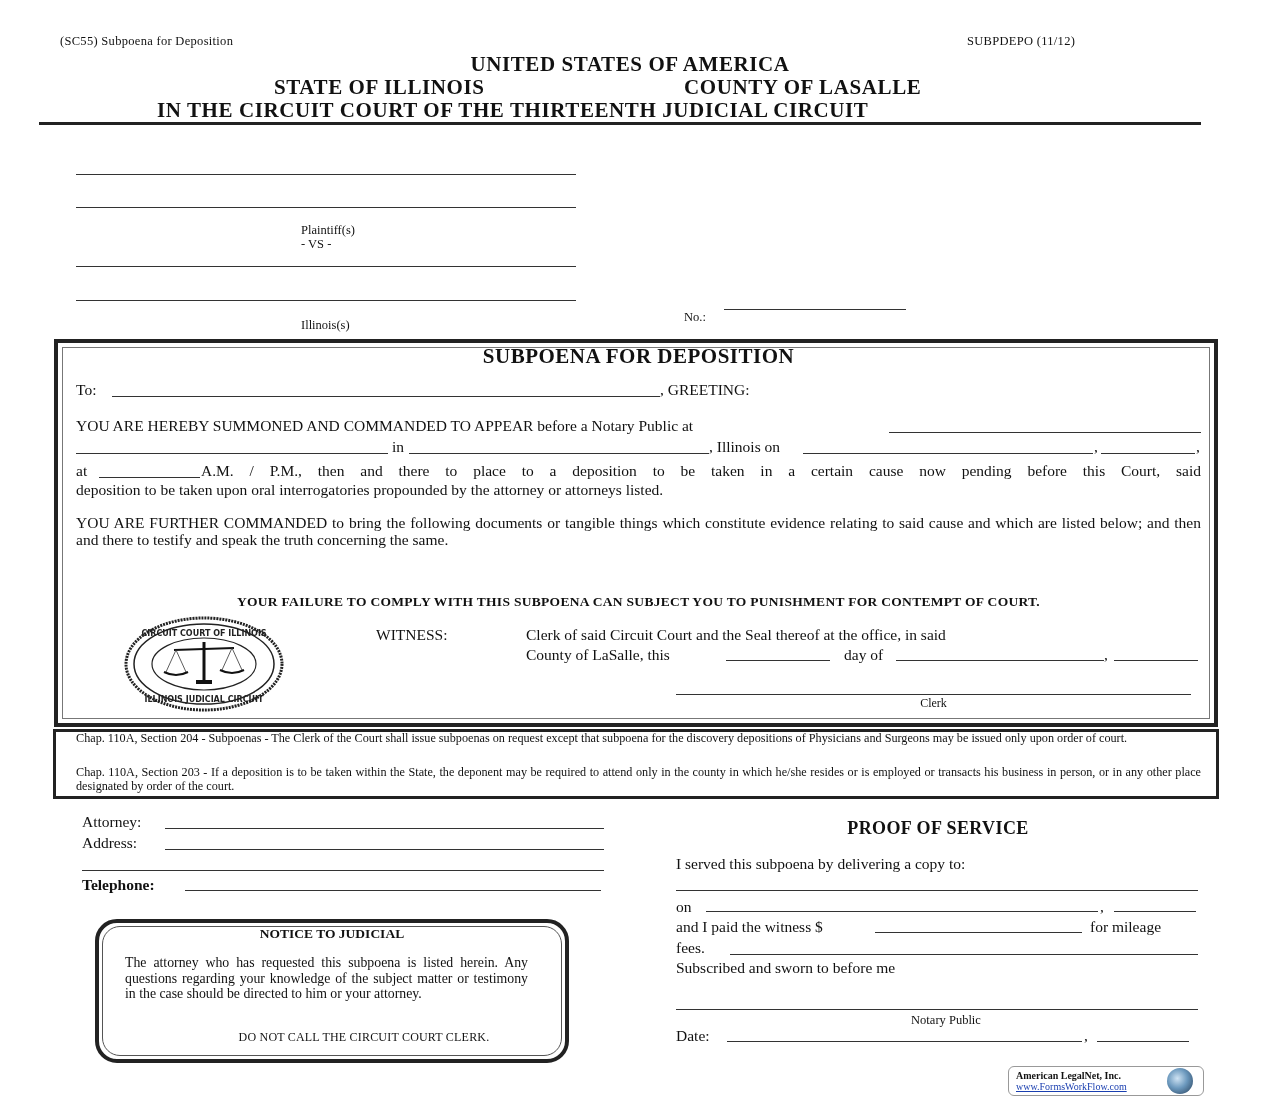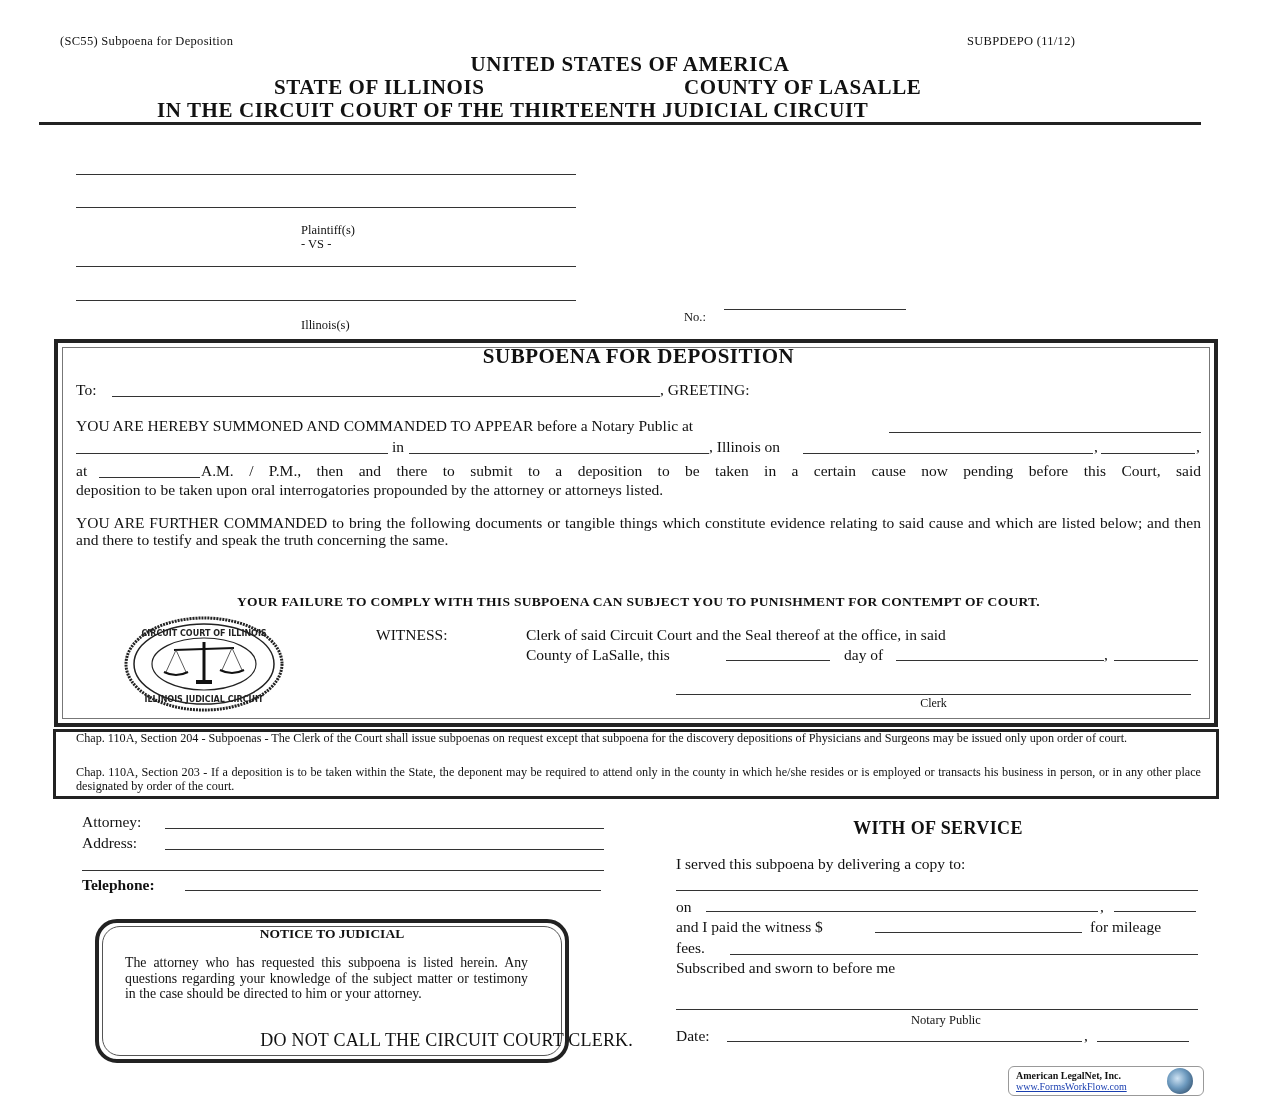--- a/index.html
+++ b/index.html
@@ -56,21 +56,21 @@
 <div class="abs t15" style="left:392px;top:438px;">in</div>
 <div class="line" style="left:409px;top:453px;width:300px;"><input class="fld" style="position: relative; top: -2px;" value=""></div>
 <div class="abs t15" style="left:709px;top:438px;">, Illinois on</div>
 <div class="line" style="left:803px;top:453px;width:290px;"><input class="fld" style="position: relative; top: -2px;" value=""></div>
 <div class="abs t15" style="left:1094px;top:438px;">,</div>
 <div class="line" style="left:1101px;top:453px;width:94px;"><input class="fld" style="position: relative; top: -2px;" value=""></div>
 <div class="abs t15" style="left:1196px;top:438px;">,</div>
 
 <div class="abs t15" style="left:76px;top:462px;">at</div>
 <div class="line" style="left:99px;top:477px;width:101px;"><input class="fld" style="position: relative; top: -2px;" value=""></div>
-<div class="abs t15" style="left:201px;top:462px;width:1000px;text-align:justify;text-align-last:justify;">A.M. / P.M., then and there to submit to a deposition to be taken in a certain cause now pending before this Court, said</div>
+<div class="abs t15" style="left:201px;top:462px;width:1000px;text-align:justify;text-align-last:justify;">A.M. / P.M., then and there to place to a deposition to be taken in a certain cause now pending before this Court, said</div>
 <div class="abs t15" style="left:76px;top:481px;">deposition to be taken upon oral interrogatories propounded by the attorney or attorneys listed.</div>
 
 <div class="abs" style="left:76px;top:514px;width:1125px;font-size:15.5px;line-height:17px;text-align:justify;">YOU ARE FURTHER COMMANDED to bring the following documents or tangible things which constitute evidence relating to said cause and which are listed below; and then and there to testify and speak the truth concerning the same.</div>
 
 <div class="abs" style="left:0;width:1275px;top:594px;text-align:center;font-weight:bold;font-size:13.5px;letter-spacing:0.3px;"><span style="margin-left:2px">YOUR FAILURE TO COMPLY WITH THIS SUBPOENA CAN SUBJECT YOU TO PUNISHMENT FOR CONTEMPT OF COURT.</span></div>
 
 <div class="abs" style="left:124px;top:616px;width:160px;height:96px;">
   <svg width="160" height="96" viewBox="0 0 160 96">
     <ellipse cx="80" cy="48" rx="78" ry="46" fill="none" stroke="#222" stroke-width="3" stroke-dasharray="2 1"></ellipse>
     <ellipse cx="80" cy="48" rx="70" ry="40" fill="none" stroke="#222" stroke-width="1.5"></ellipse>
@@ -111,23 +111,23 @@
 <div class="line" style="left:165px;top:849px;width:439px;"><input class="fld" style="position: relative; top: -2px;" value=""></div>
 <div class="line" style="left:82px;top:870px;width:522px;"><input class="fld" style="position: relative; top: -2px;" value=""></div>
 <div class="abs t15" style="left:82px;top:876px;font-weight:bold;">Telephone:</div>
 <div class="line" style="left:185px;top:890px;width:416px;"><input class="fld" style="position: relative; top: -2px;" value=""></div>
 
 <div class="notice">
     <div class="in"></div>
   </div>
 <div class="abs" style="left:95px;width:474px;top:926px;text-align:center;font-weight:bold;font-size:13.5px;">NOTICE TO JUDICIAL</div>
 <div class="abs" style="left:125px;top:955px;width:403px;font-size:13.8px;line-height:15.5px;text-align:justify;">The attorney who has requested this subpoena is listed herein.  Any questions regarding your knowledge of the subject matter or testimony in the case should be directed to him or your attorney.</div>
-<div class="abs" style="left:95px;width:538px;top:1030px;text-align:right;font-size:18px;letter-spacing:0.2px;">DO NOT CALL THE CIRCUIT COURT CLERK.</div>
+<div class="abs" style="left:95px;width:538px;top:1030px;text-align:center;font-size:12px;letter-spacing:0.2px;">DO NOT CALL THE CIRCUIT COURT CLERK.</div>
 
-<div class="abs" style="left:676px;width:524px;top:818px;text-align:center;font-weight:bold;font-size:18px;letter-spacing:0.4px;">WITH OF SERVICE</div>
+<div class="abs" style="left:676px;width:524px;top:818px;text-align:center;font-weight:bold;font-size:18px;letter-spacing:0.4px;">PROOF OF SERVICE</div>
 <div class="abs t15" style="left:676px;top:855px;">I served this subpoena by delivering a copy to:</div>
 <div class="line" style="left:676px;top:890px;width:522px;"><input class="fld" style="position: relative; top: -2px;" value=""></div>
 <div class="abs t15" style="left:676px;top:898px;">on</div>
 <div class="line" style="left:706px;top:911px;width:392px;"><input class="fld" style="position: relative; top: -2px;" value=""></div>
 <div class="abs t15" style="left:1100px;top:898px;">,</div>
 <div class="line" style="left:1114px;top:911px;width:82px;"><input class="fld" style="position: relative; top: -2px;" value=""></div>
 <div class="abs t15" style="left:676px;top:918px;">and I paid the witness $</div>
 <div class="line" style="left:875px;top:932px;width:207px;"><input class="fld" style="position: relative; top: -2px;" value=""></div>
 <div class="abs t15" style="left:1090px;top:918px;">for mileage</div>
 <div class="abs t15" style="left:676px;top:939px;">fees.</div>

